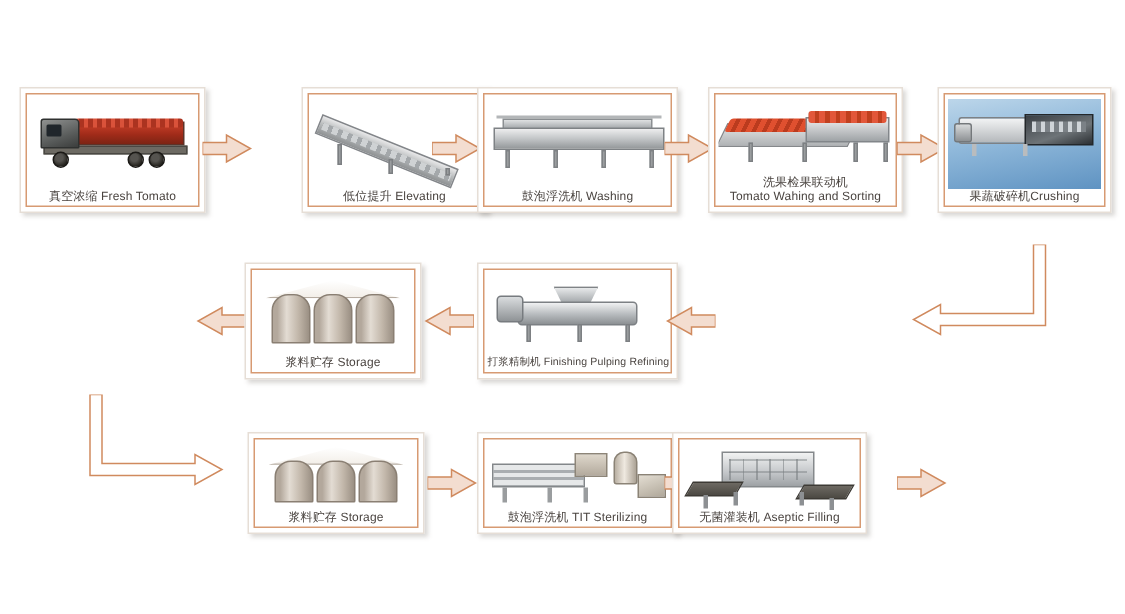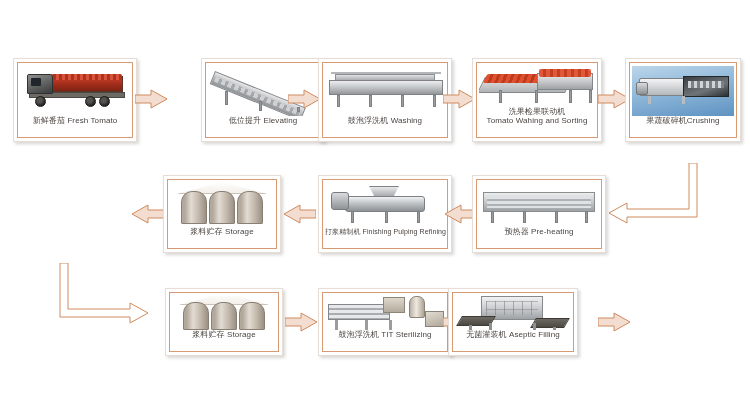--- a/index.html
+++ b/index.html
@@ -44,21 +44,21 @@
     justify-content: center;
   }
   .node-label {
     flex: 0 0 auto;
     width: 100%;
     text-align: center;
     font-size: 8px;
     line-height: 9.5px;
     color: #4a4440;
     letter-spacing: .1px;
-    padding-bottom: 11px;
+    padding-bottom: 1px;
     white-space: nowrap;
   }
   .node-label .cn { font-size: 8px; }
   .node-label .en { font-size: 8px; }
   .node-label.two-line { white-space: normal; line-height: 9px; }
 
   
   .chev {
     position: absolute;
     width: 34px; height: 22px;
@@ -296,21 +296,21 @@
       <div class="node-art">
         <div class="truck-wrap">
           <div class="truck-bed"></div>
           <div class="truck-frame"></div>
           <div class="truck-cab"></div>
           <div class="wheel" style="left:12px;"></div>
           <div class="wheel" style="left:62px;"></div>
           <div class="wheel" style="left:76px;"></div>
         </div>
       </div>
-      <div class="node-label">新鲜番茄 Fresh Tomato</div>
+      <div class="node-label">真空浓缩 Fresh Tomato</div>
     </div>
   </div>
 
   <div class="chev" style="left:135px; top:88px;">
     <svg viewBox="0 0 34 22" preserveAspectRatio="none">
       <path d="M0 7 H16 L16 2 L32 11 L16 20 L16 15 H0 Z" fill="#f3ddd0" stroke="#d08a5e" stroke-width="1"></path>
     </svg>
   </div>
 
   <div class="node" style="left:165px; top:58px; width:124px; height:84px;margin-left:36px;">
@@ -445,34 +445,20 @@
       <div class="node-label" style="font-size:7px;">打浆精制机 Finishing Pulping Refining</div>
     </div>
   </div>
 
   <div class="chev" style="left:443px; top:203px;">
     <svg viewBox="0 0 34 22" preserveAspectRatio="none">
       <path d="M34 7 H18 L18 2 L2 11 L18 20 L18 15 H34 Z" fill="#f3ddd0" stroke="#d08a5e" stroke-width="1"></path>
     </svg>
   </div>
 
-  <div class="node" style="left:472px; top:175px; width:134px; height:78px;">
-    <div class="node-inner">
-      <div class="node-art">
-        <div class="preh">
-          <div class="preh-frame"></div>
-          <div class="preh-leg" style="left:12px;"></div>
-          <div class="preh-leg" style="left:44px;"></div>
-          <div class="preh-leg" style="left:76px;"></div>
-          <div class="preh-leg" style="left:106px;"></div>
-        </div>
-      </div>
-      <div class="node-label">预热器 Pre-heating</div>
-    </div>
-  </div>
 
   <div class="elbow" style="left:52px; top:263px; width:100px; height:62px;">
     <svg viewBox="0 0 100 62" preserveAspectRatio="none">
       <path d="M8 0 H16 V46 H78 V40 L96 50 L78 60 V54 H8 Z" fill="#ffffff" stroke="#d08a5e" stroke-width="1"></path>
     </svg>
   </div>
 
   <div class="node" style="left:165px; top:288px; width:118px; height:68px;">
     <div class="node-inner">
       <div class="node-art">

